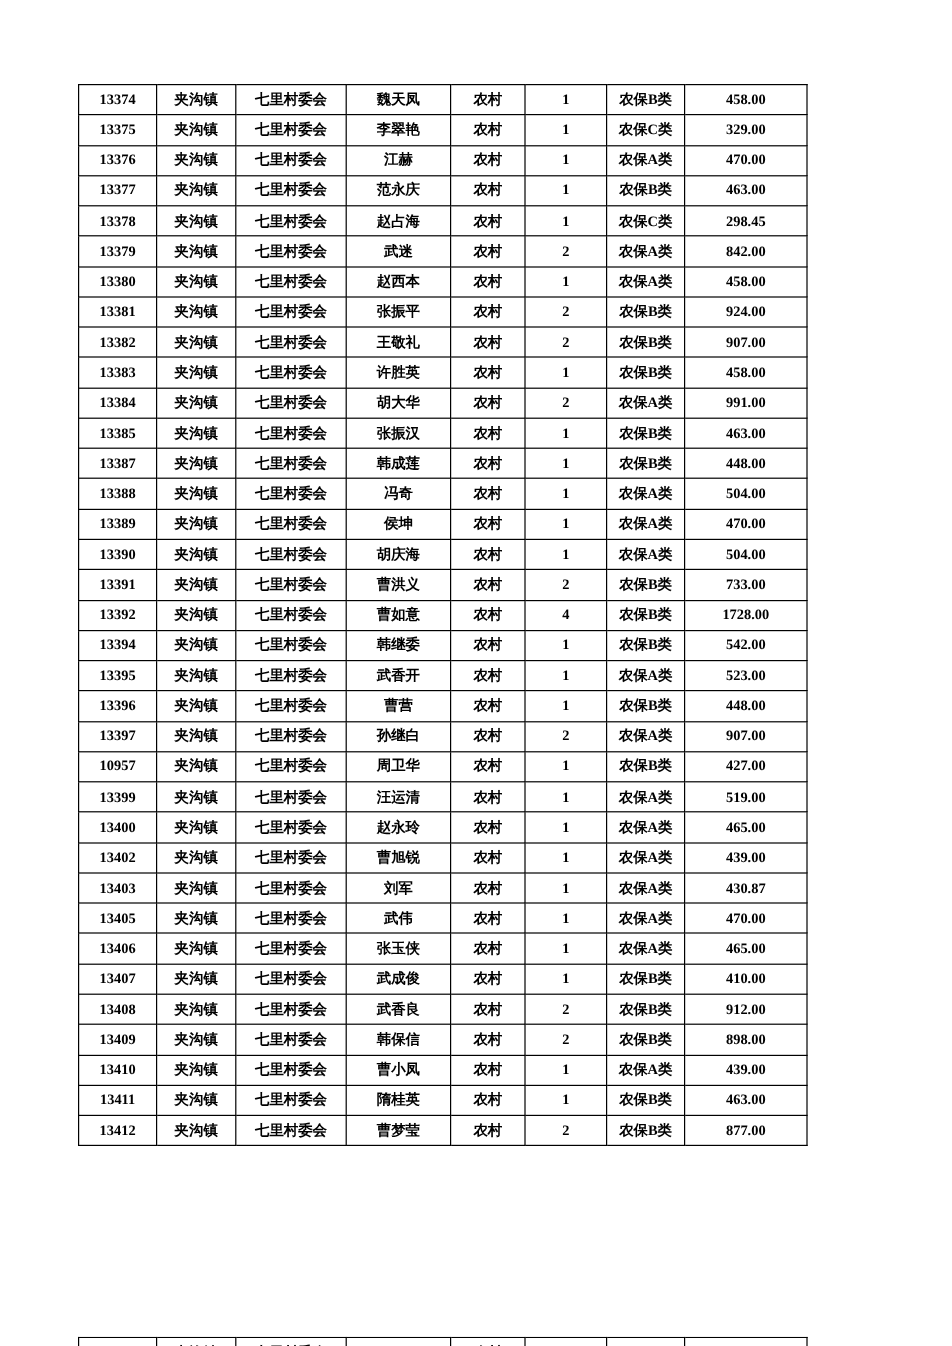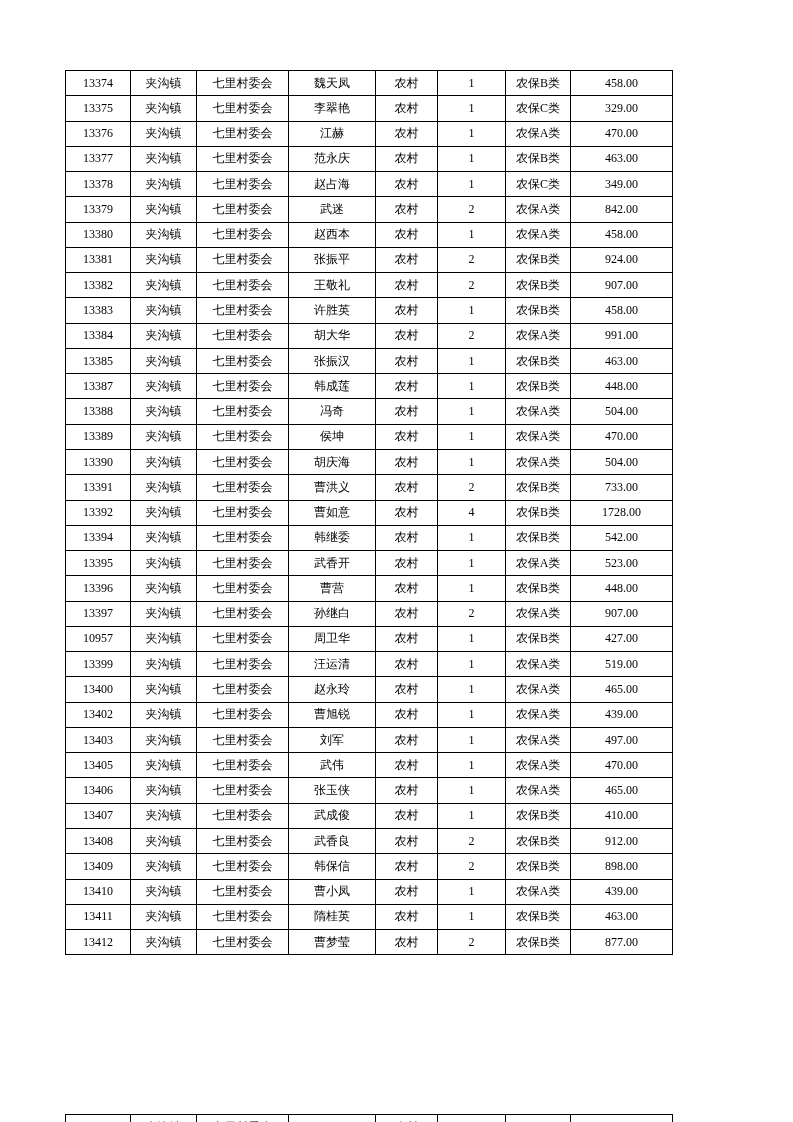--- a/index.html
+++ b/index.html
@@ -15,20 +15,21 @@
     font-family: "Liberation Serif", "DejaVu Serif", serif;
     color: #000;
   }
   .page {
     position: absolute;
     left: 0;
     top: 0;
     width: 793px;
     height: 1122px;
     background: #ffffff;
+    font-weight: bold;
   }
   table.sheet-table {
     position: absolute;
     left: 65px;
     top: 70px;
     border-collapse: collapse;
     table-layout: fixed;
     width: 607px;
   }
   table.sheet-table tr {
@@ -128,21 +129,21 @@
           <td>463.00</td>
         </tr>
         <tr>
           <td>13378</td>
           <td>夹沟镇</td>
           <td>七里村委会</td>
           <td>赵占海</td>
           <td>农村</td>
           <td>1</td>
           <td>农保C类</td>
-          <td>349.00</td>
+          <td>298.45</td>
         </tr>
         <tr>
           <td>13379</td>
           <td>夹沟镇</td>
           <td>七里村委会</td>
           <td>武迷</td>
           <td>农村</td>
           <td>2</td>
           <td>农保A类</td>
           <td>842.00</td>
@@ -348,21 +349,21 @@
           <td>439.00</td>
         </tr>
         <tr>
           <td>13403</td>
           <td>夹沟镇</td>
           <td>七里村委会</td>
           <td>刘军</td>
           <td>农村</td>
           <td>1</td>
           <td>农保A类</td>
-          <td>497.00</td>
+          <td>430.87</td>
         </tr>
         <tr>
           <td>13405</td>
           <td>夹沟镇</td>
           <td>七里村委会</td>
           <td>武伟</td>
           <td>农村</td>
           <td>1</td>
           <td>农保A类</td>
           <td>470.00</td>

